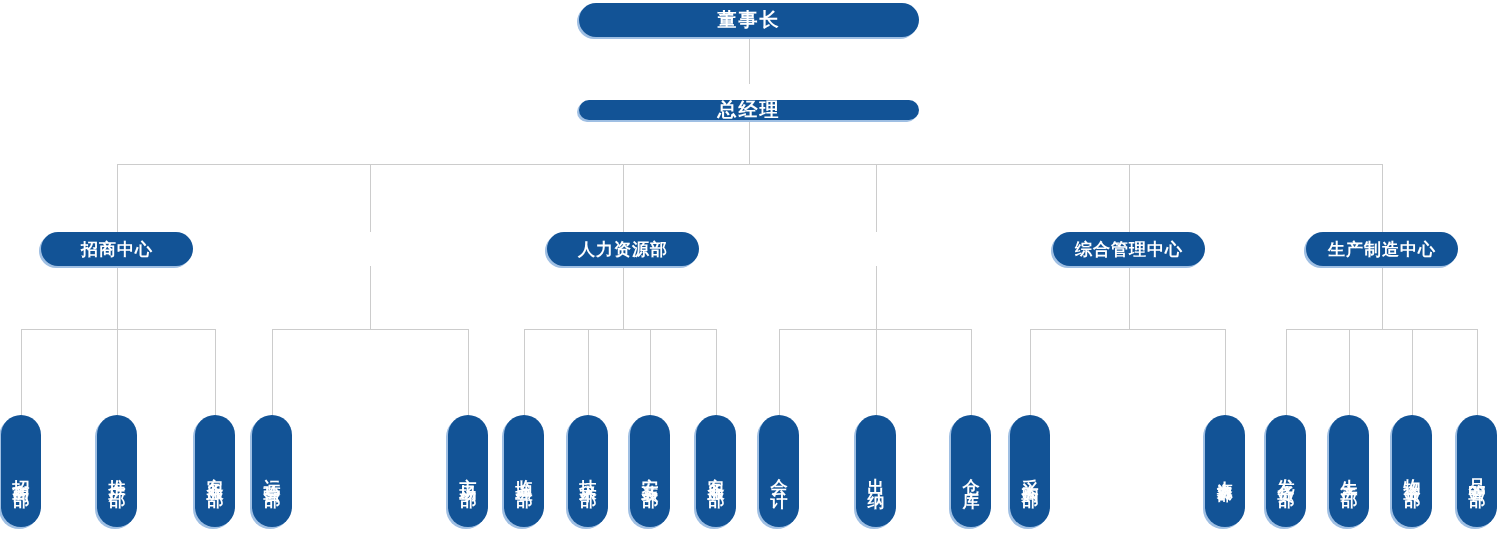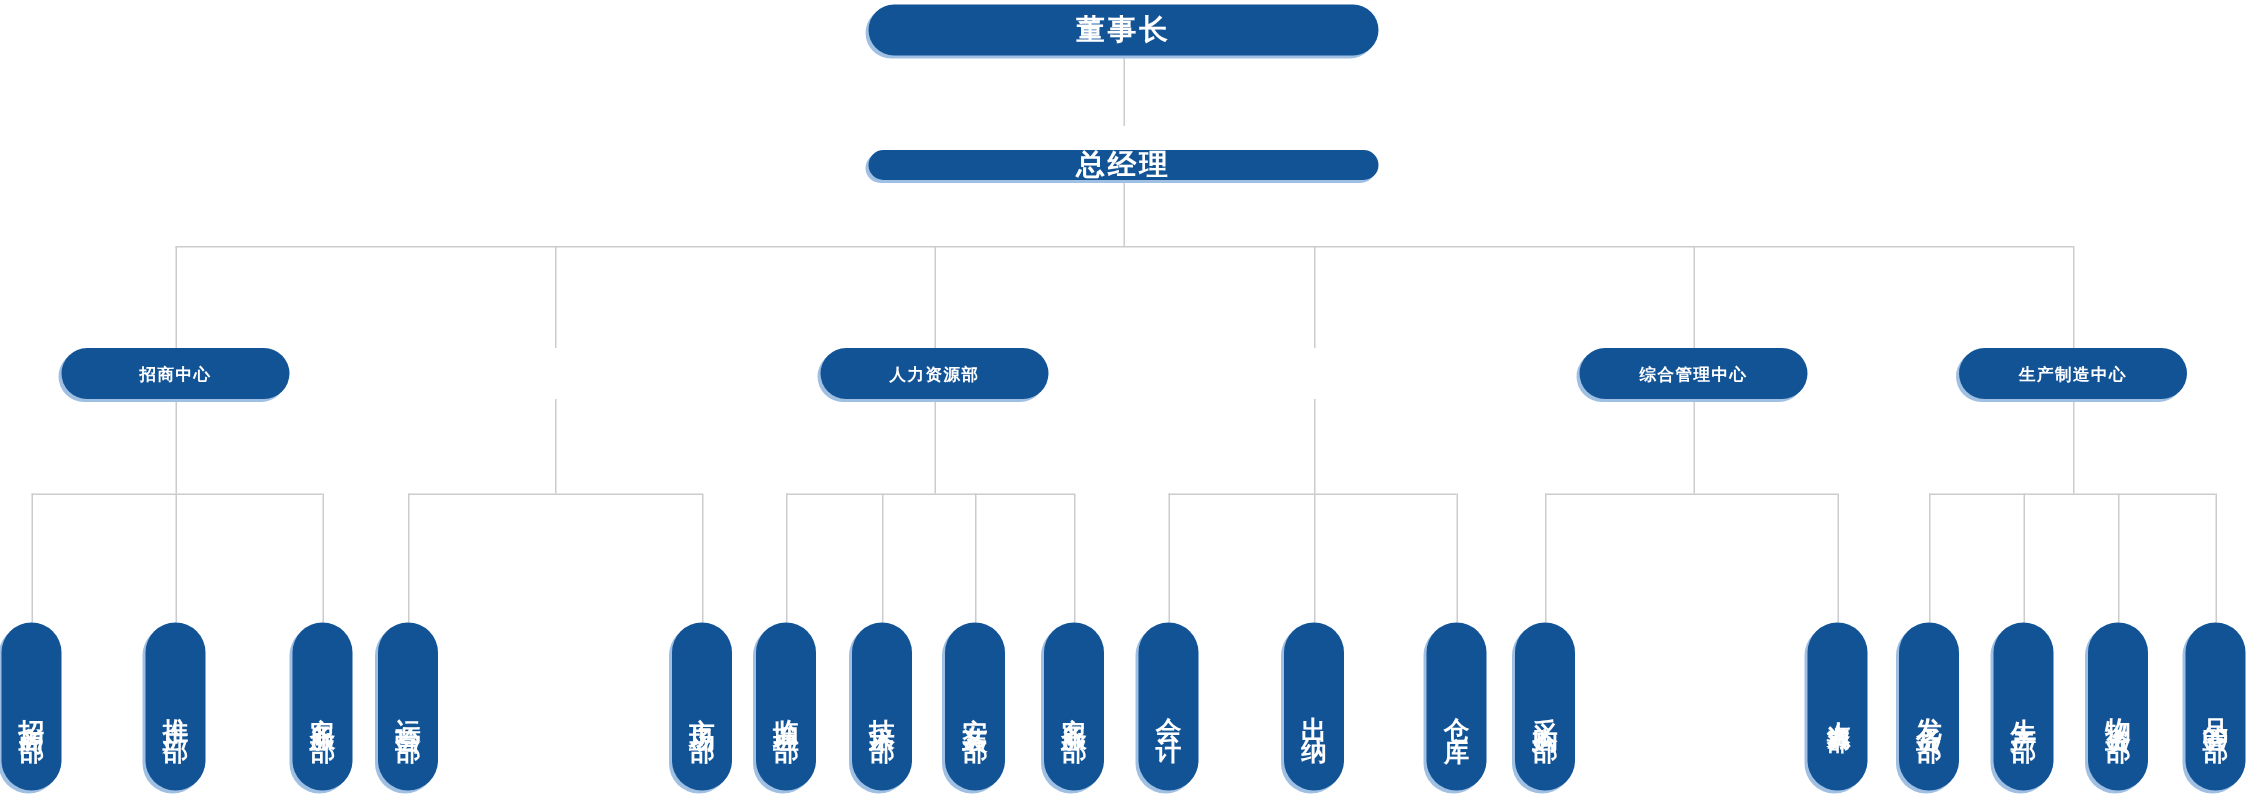--- a/index.html
+++ b/index.html
@@ -13,21 +13,21 @@
   .line{position:absolute;background:var(--connector,#cccccc);}
   .pill{
     position:absolute;
     background:var(--node-fill,#125396);
     border-radius:999px;
     display:flex;align-items:center;justify-content:center;
     box-shadow:-2px 2px 0 var(--node-shadow,#9fbfe3);
     z-index:2;
   }
   .lbl{color:var(--node-text,#ffffff);font-weight:bold;white-space:nowrap;}
-  .hlbl{font-size:11px;letter-spacing:1px;}
+  .hlbl{font-size:17px;letter-spacing:1px;}
   .top-pill .hlbl{font-size:19px;letter-spacing:2px;}
   .vlbl{
     writing-mode:vertical-lr;
     text-orientation:upright;
     font-size:17px;
     line-height:1.0;
   }
   .sp2{letter-spacing:14px;margin-top:14px;}
   .sp3{letter-spacing:6px;margin-top:6px;}
   .sp5{letter-spacing:1px;margin-top:1px;font-size:15.5px;}

